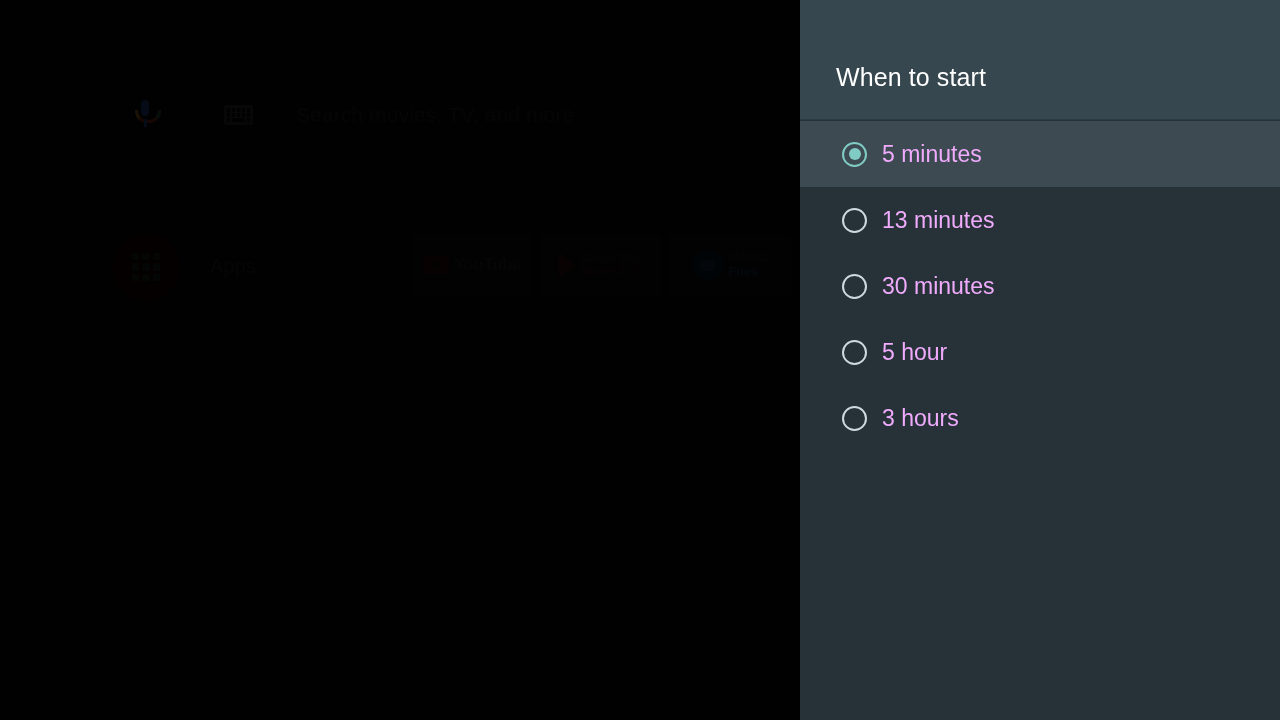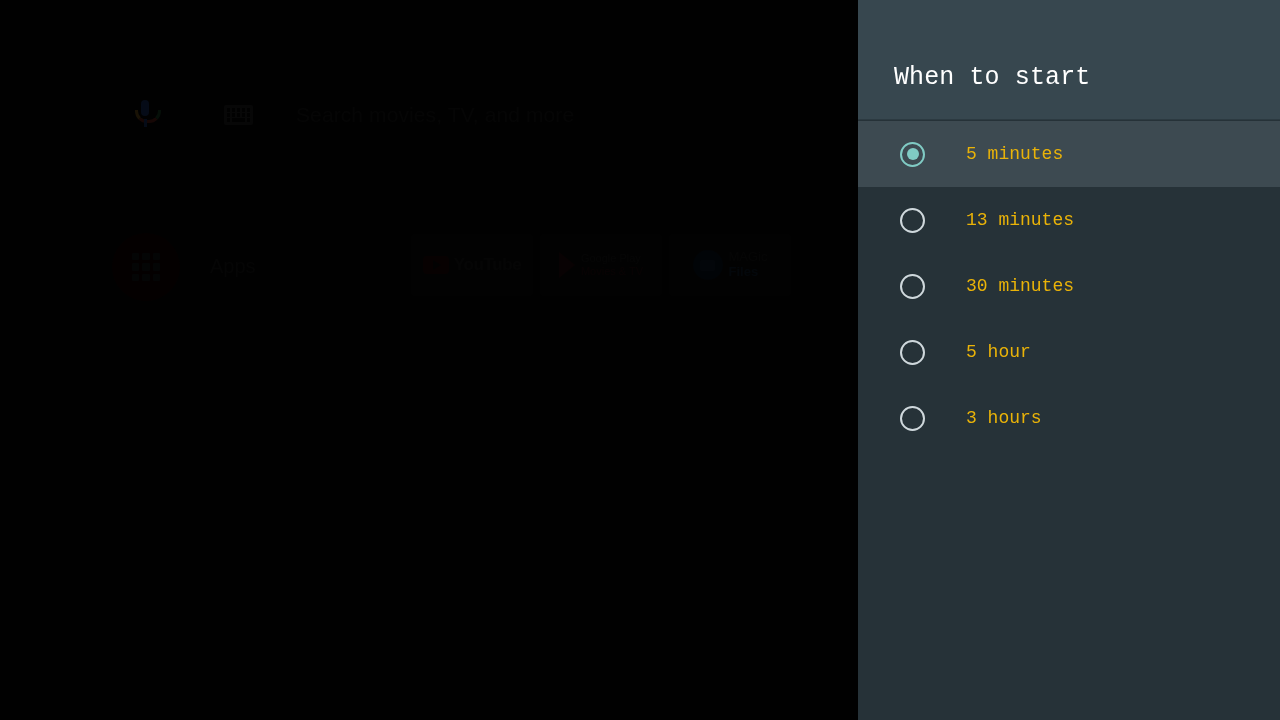--- a/index.html
+++ b/index.html
@@ -209,25 +209,24 @@
   }
   .magic-text { line-height: 1.15; }
   .magic-text .l1 { font-size: 13px; color: #2c2c2c; }
   .magic-text .l2 { font-size: 13px; color: #1d3a5c; font-weight: bold; }
 
   
   .panel {
     position: absolute;
     right: 0;
     top: 0;
-    width: 422px;
+    width: 480px;
     height: 720px;
     background: #263238;
     z-index: 60;
-    font-family: Liberation Mono, monospace;
   }
   .panel-header {
     position: absolute;
     left: 0; top: 0;
     width: 480px;
     height: 120px;
     background: #37474f;
     border-bottom: 1px solid #2c3a41;
     box-sizing: border-box;
   }
@@ -276,23 +275,23 @@
     width: 12px;
     height: 12px;
     border-radius: 50%;
     background: transparent;
   }
   .option.selected .radio .dot {
     background: #80cbc4;
   }
   .option-label {
     position: absolute;
-    left: 108px;
-    font-size: 18px;
-    color: #eab308;
+    left: 82px;
+    font-size: 23px;
+    color: #f0abfc;
     white-space: nowrap;
   }
 </style>
 </head>
 <body>
 
 <div class="screen">
 
   <div class="home">
 

